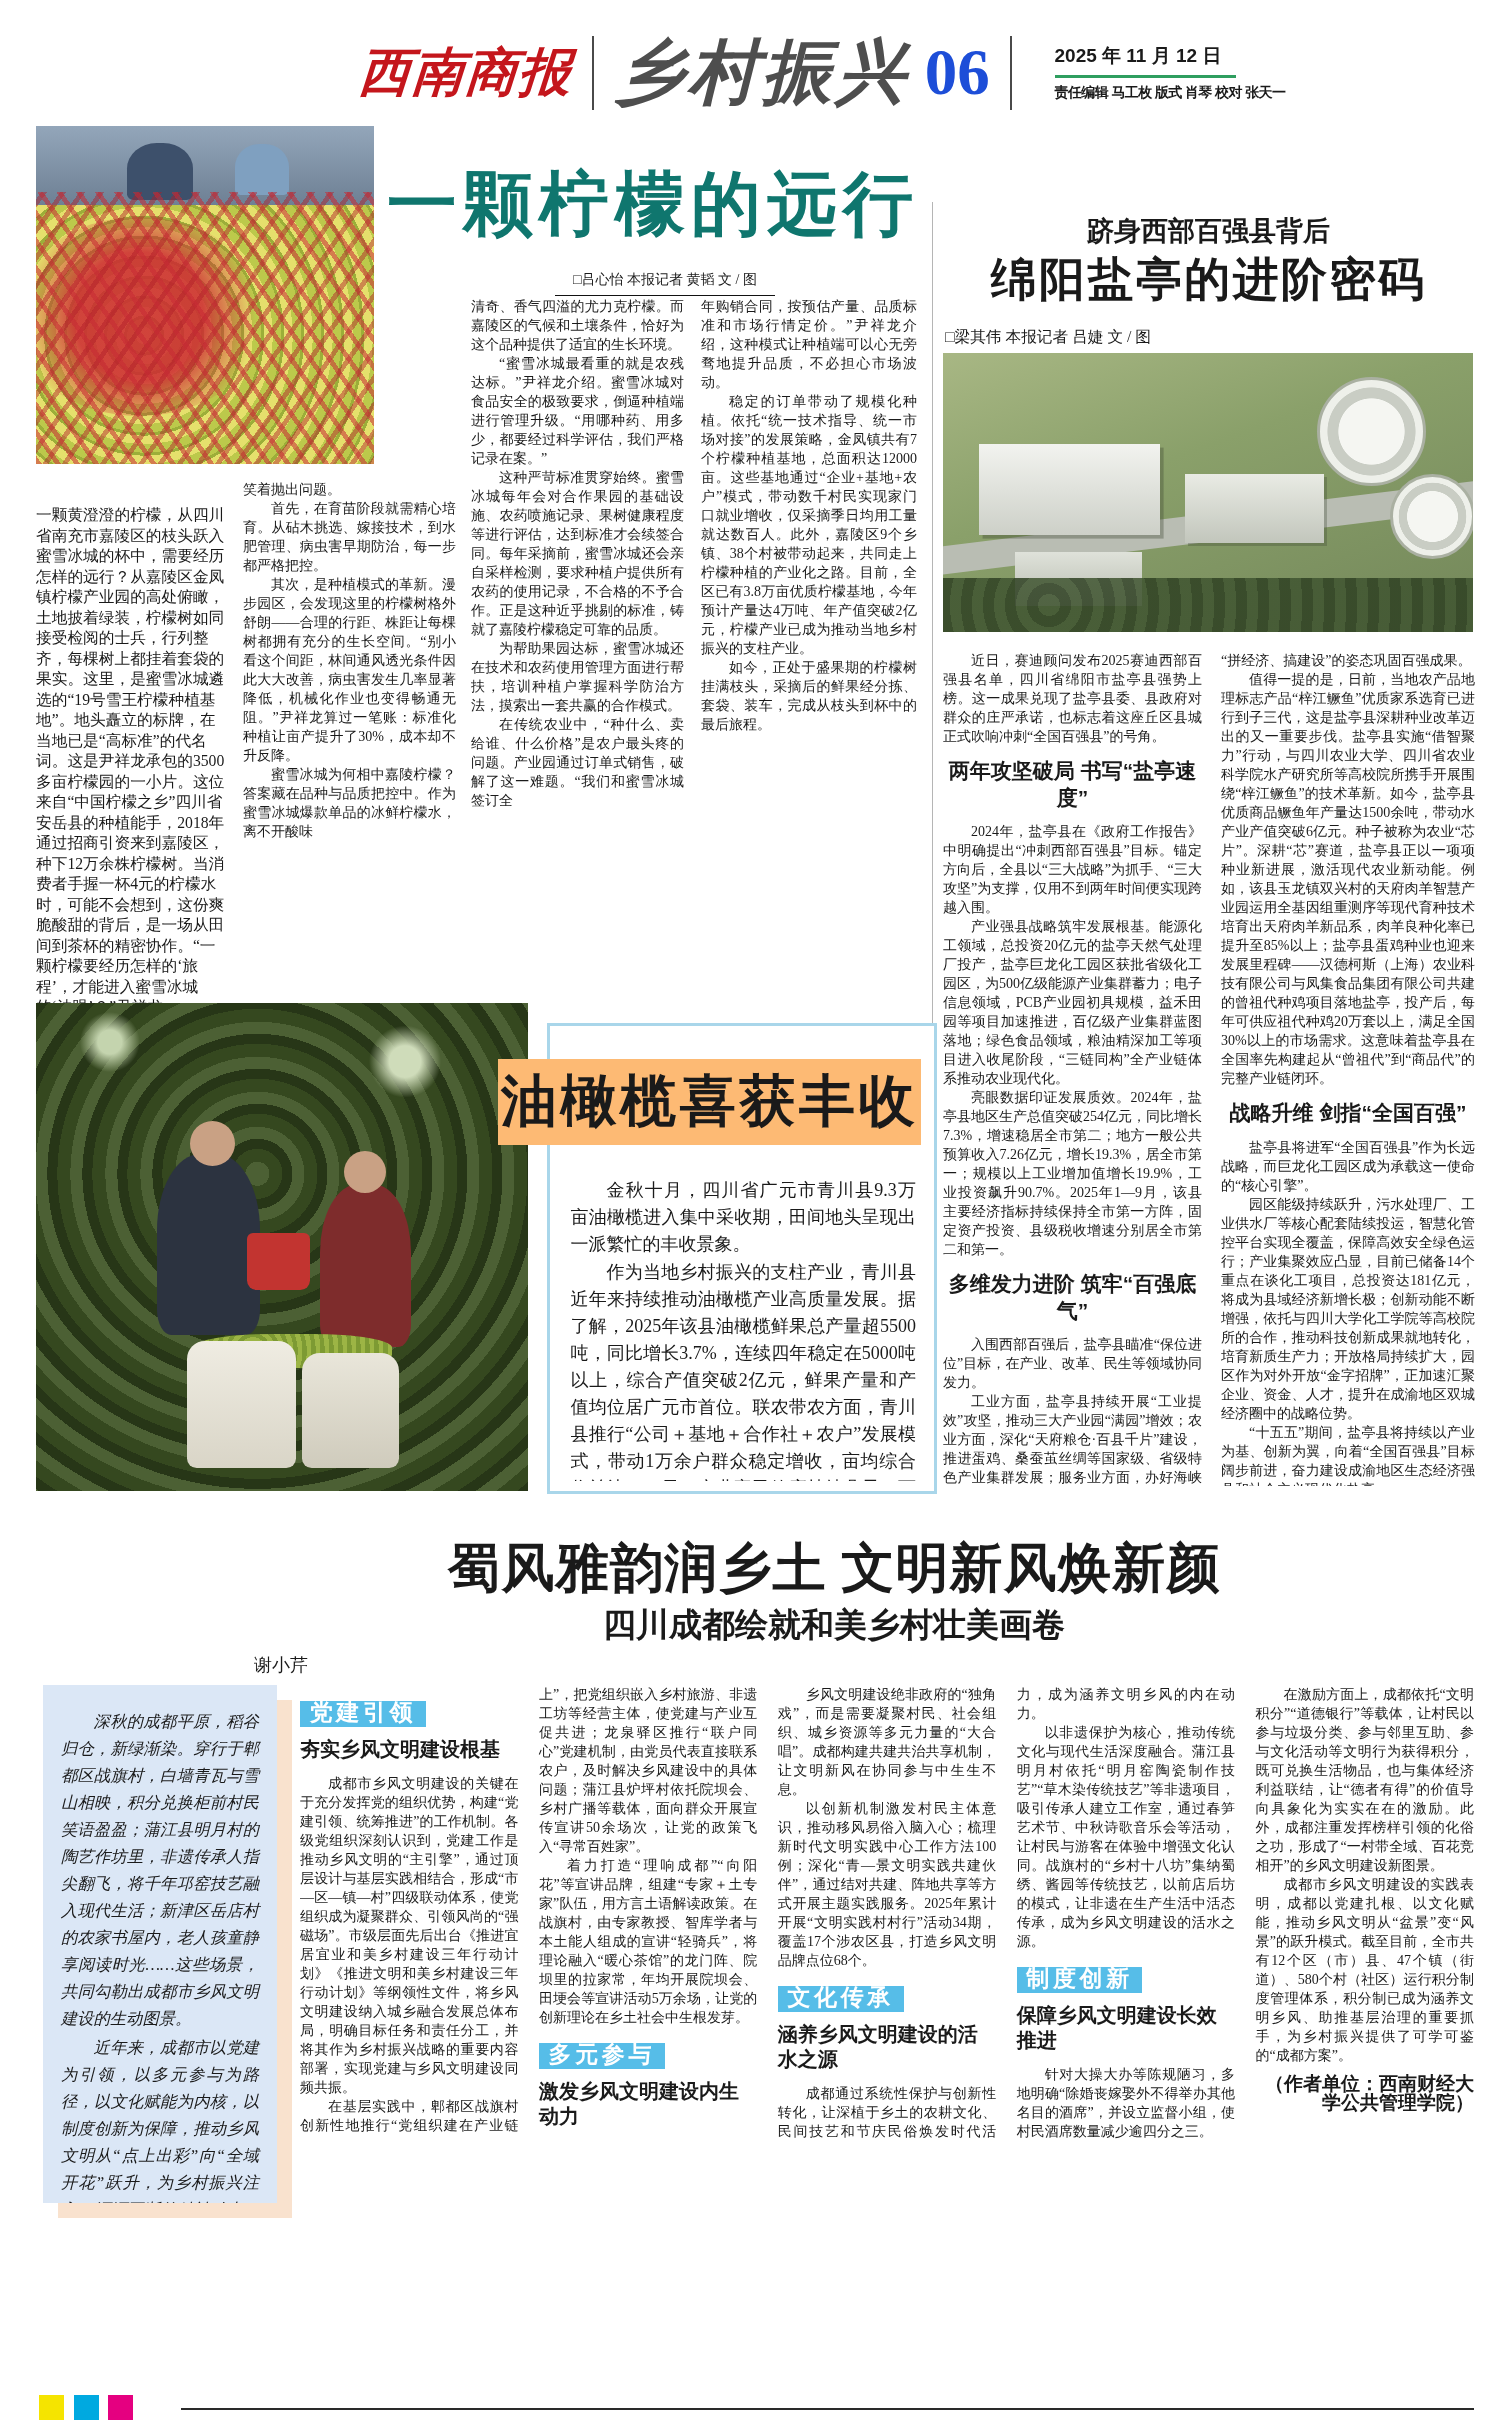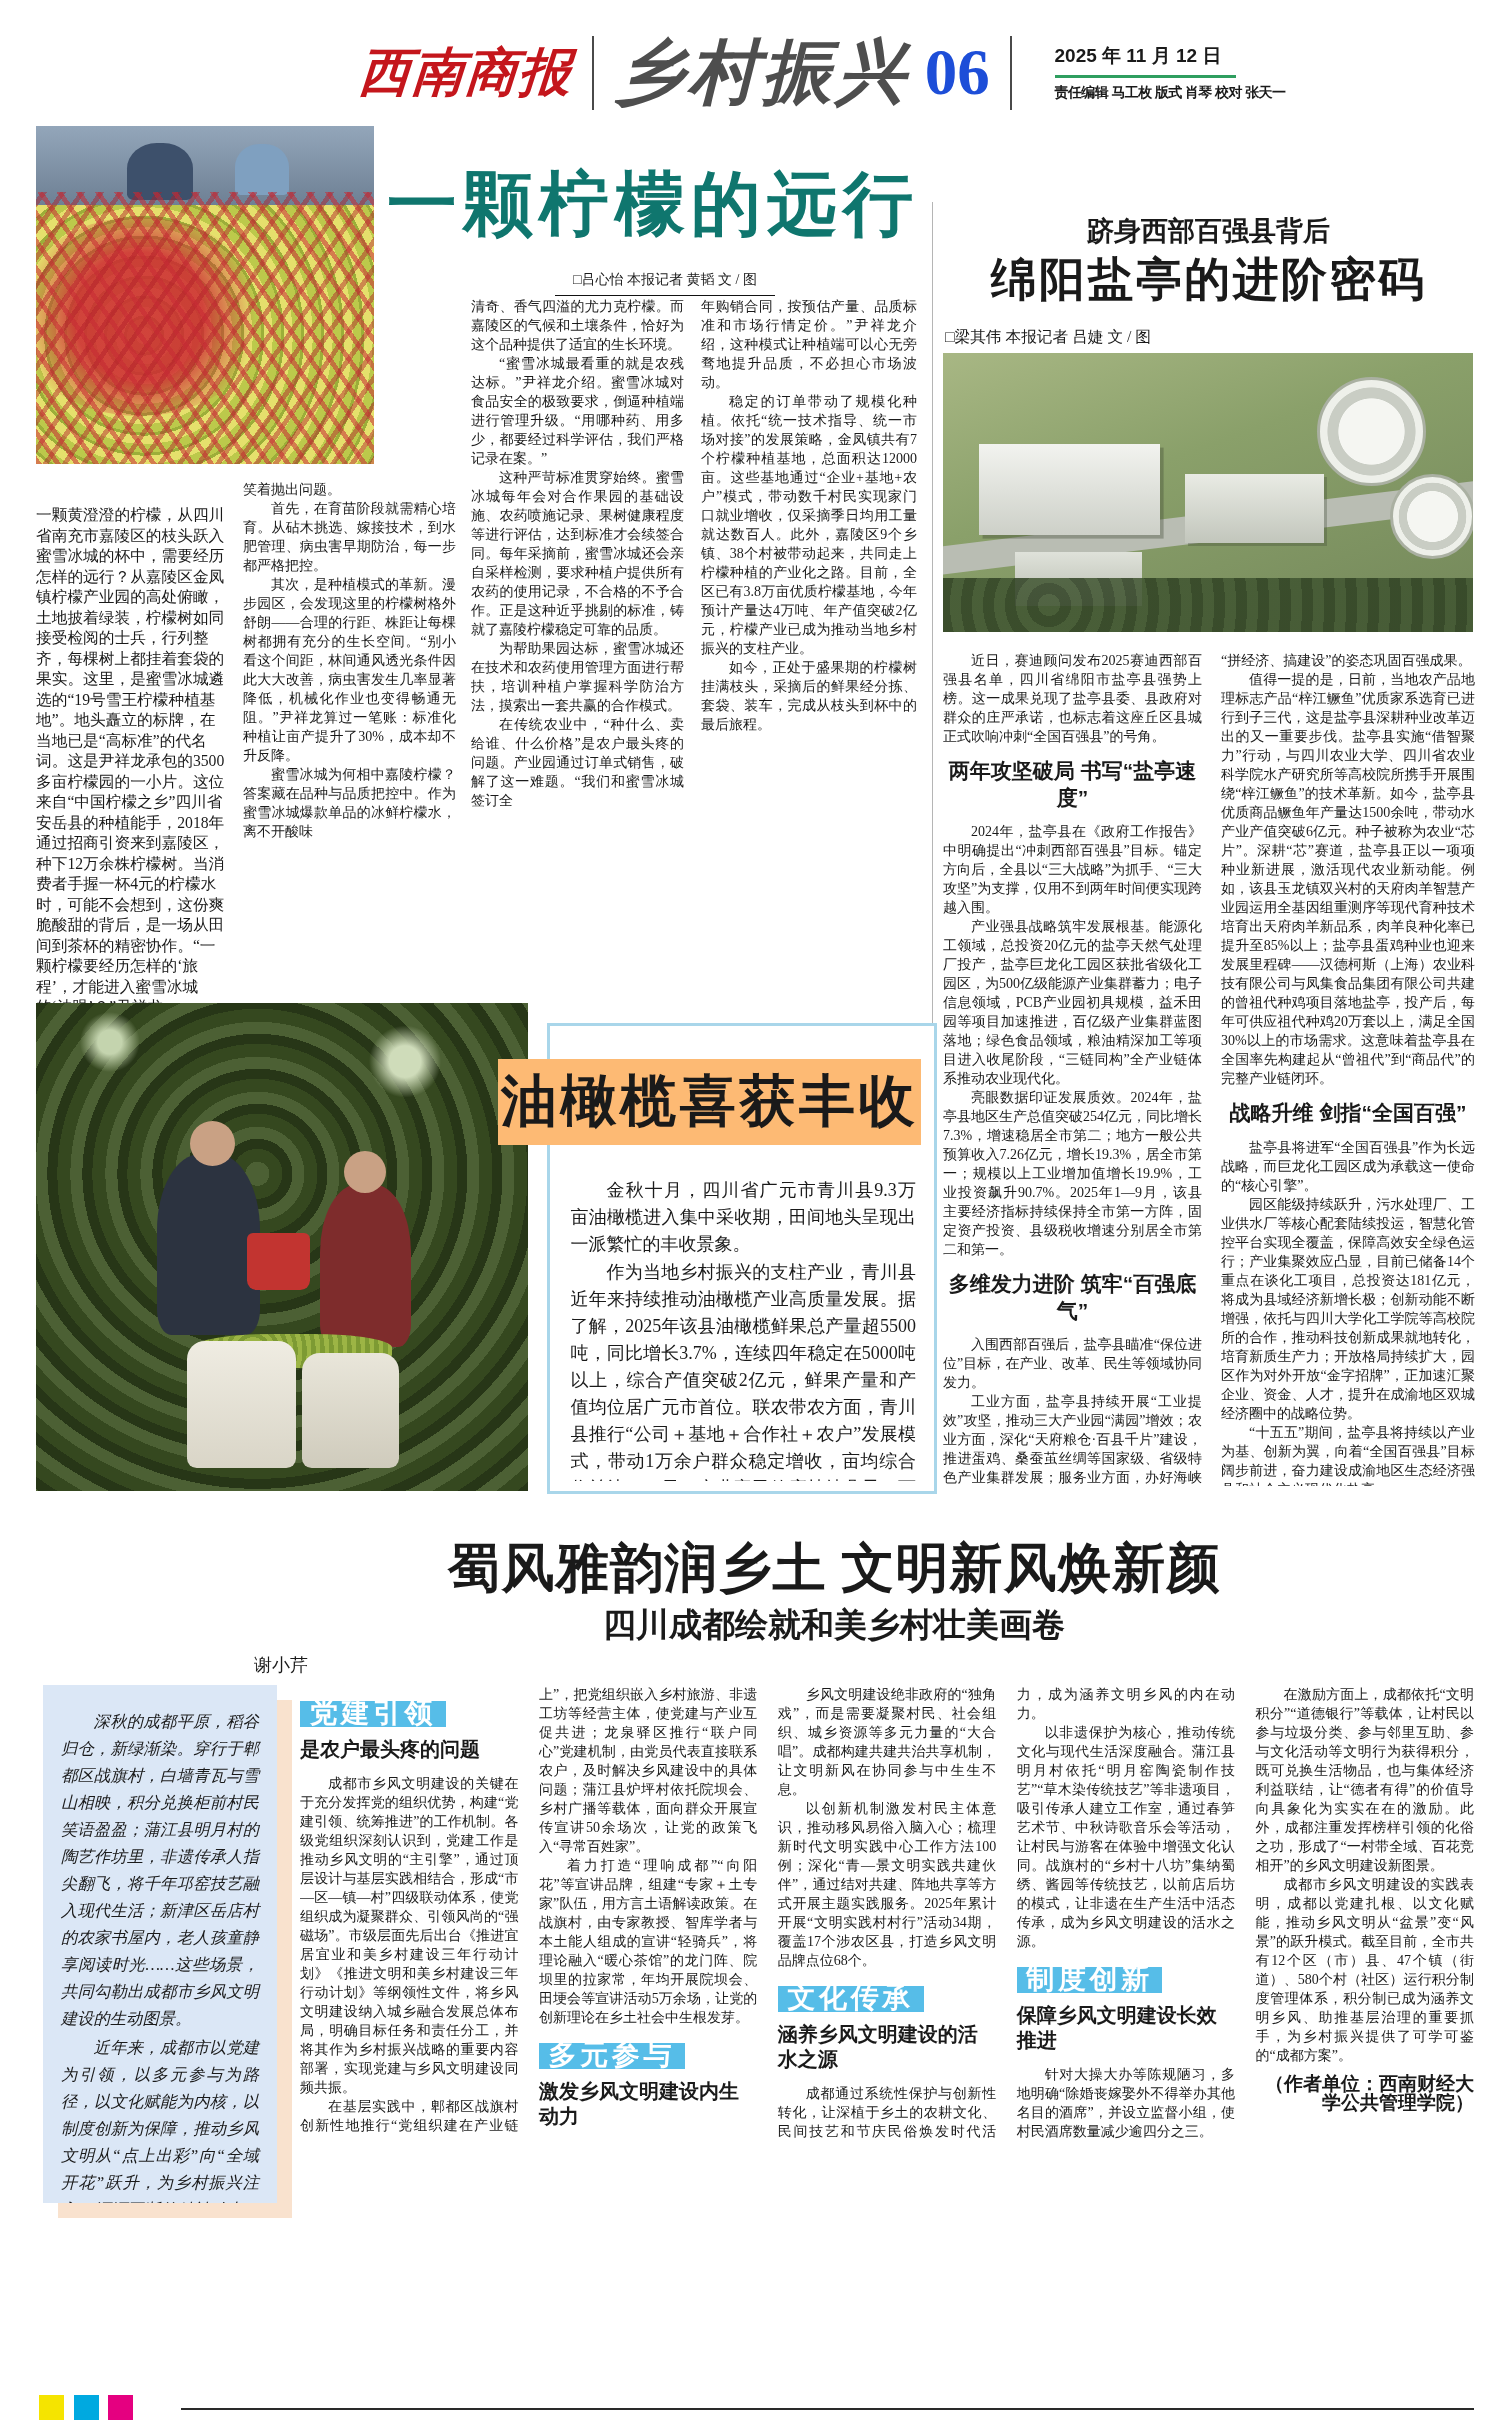--- a/index.html
+++ b/index.html
@@ -99,21 +99,21 @@
   .cd-author{position:absolute;left:254px;top:1653px;width:1160px;text-align:left;font-size:18px;
      font-family:"Liberation Sans","DejaVu Sans",sans-serif;}
   .intro-shadow{position:absolute;left:58px;top:1700px;width:234px;height:518px;background:#f9e2ce;}
   .intro-box{position:absolute;left:43px;top:1685px;width:234px;height:518px;background:#dbe7f6;
      padding:23px 18px;box-sizing:border-box;font-size:16.3px;line-height:27px;font-style:italic;overflow:hidden;}
   .intro-box .bp{margin-bottom:2.4px;}
   .cd-flow{position:absolute;left:300px;top:1685px;width:1174px;height:708px;
      column-count:5;column-gap:20.5px;font-size:14px;line-height:19px;overflow:hidden;}
   .tagblock{margin:15.7px 0 12px 0;break-inside:avoid;}
   .tagchip{display:inline-block;background:#56bde8;color:#ffffff;
-     font-family:"Liberation Sans","DejaVu Sans",sans-serif;font-weight:900;font-size:28px;
+     font-family:"Liberation Sans","DejaVu Sans",sans-serif;font-weight:900;font-size:23px;
      letter-spacing:3.6px;padding:2.4px 9.7px 4.8px 9.7px;}
   .tagsub{font-family:"Liberation Sans","DejaVu Sans",sans-serif;font-weight:800;font-size:20px;
      margin-top:9.7px;line-height:25px;}
 
   
   .regmarks{position:absolute;left:39px;top:2395px;display:flex;}
   .regmarks div{width:25px;height:25px;margin-right:9.7px;}
   .mark-y{background:#f5e400;}
   .mark-c{background:#00a9e0;}
   .mark-m{background:#e50080;}
@@ -231,21 +231,21 @@
   <div class="cd-sub">四川成都绘就和美乡村壮美画卷</div>
   <div class="cd-author">谢小芹</div>
 
   <div class="intro-shadow"></div>
   <div class="intro-box">
       <p class="bp">深秋的成都平原，稻谷归仓，新绿渐染。穿行于郫都区战旗村，白墙青瓦与雪山相映，积分兑换柜前村民笑语盈盈；蒲江县明月村的陶艺作坊里，非遗传承人指尖翻飞，将千年邛窑技艺融入现代生活；新津区岳店村的农家书屋内，老人孩童静享阅读时光……这些场景，共同勾勒出成都市乡风文明建设的生动图景。</p>
       <p class="bp">近年来，成都市以党建为引领，以多元参与为路径，以文化赋能为内核，以制度创新为保障，推动乡风文明从“点上出彩”向“全域开花”跃升，为乡村振兴注入了源源不断的精神动力。截至2025年，成都全市累计培育33个全国文明村镇，数量稳居全国前列，农村无害化卫生厕所普及率超95%，生活垃圾无害化处理率达100%，5G网络覆盖率达97%。一幅“百姓富、生态美、文化兴”的壮美画卷，在公园城市的田野乡间徐徐展开。</p>
     </div>
 
   <div class="cd-flow">
-      <div class="tagblock"><span class="tagchip">党建引领</span><div class="tagsub">是农户最头疼的问题</div></div>
+      <div class="tagblock"><span class="tagchip">党建引领</span><div class="tagsub">夯实乡风文明建设根基</div></div>
       <p class="bp">成都市乡风文明建设的关键在于充分发挥党的组织优势，构建“党建引领、统筹推进”的工作机制。各级党组织深刻认识到，党建工作是推动乡风文明的“主引擎”，通过顶层设计与基层实践相结合，形成“市—区—镇—村”四级联动体系，使党组织成为凝聚群众、引领风尚的“强磁场”。市级层面先后出台《推进宜居宜业和美乡村建设三年行动计划》《推进文明和美乡村建设三年行动计划》等纲领性文件，将乡风文明建设纳入城乡融合发展总体布局，明确目标任务和责任分工，并将其作为乡村振兴战略的重要内容部署，实现党建与乡风文明建设同频共振。</p>
       <p class="bp">在基层实践中，郫都区战旗村创新性地推行“党组织建在产业链上”，把党组织嵌入乡村旅游、非遗工坊等经营主体，使党建与产业互促共进；龙泉驿区推行“联户同心”党建机制，由党员代表直接联系农户，及时解决乡风建设中的具体问题；蒲江县炉坪村依托院坝会、乡村广播等载体，面向群众开展宣传宣讲50余场次，让党的政策飞入“寻常百姓家”。</p>
       <p class="bp">着力打造“理响成都”“向阳花”等宣讲品牌，组建“专家＋土专家”队伍，用方言土语解读政策。在战旗村，由专家教授、智库学者与本土能人组成的宣讲“轻骑兵”，将理论融入“暖心茶馆”的龙门阵、院坝里的拉家常，年均开展院坝会、田埂会等宣讲活动5万余场，让党的创新理论在乡土社会中生根发芽。</p>
       <div class="tagblock"><span class="tagchip">多元参与</span><div class="tagsub">激发乡风文明建设内生动力</div></div>
       <p class="bp">乡风文明建设绝非政府的“独角戏”，而是需要凝聚村民、社会组织、城乡资源等多元力量的“大合唱”。成都构建共建共治共享机制，让文明新风在协同参与中生生不息。</p>
       <p class="bp">以创新机制激发村民主体意识，推动移风易俗入脑入心；梳理新时代文明实践中心工作方法100例；深化“青—景文明实践共建伙伴”，通过结对共建、阵地共享等方式开展主题实践服务。2025年累计开展“文明实践村村行”活动34期，覆盖17个涉农区县，打造乡风文明品牌点位68个。</p>
       <div class="tagblock"><span class="tagchip">文化传承</span><div class="tagsub">涵养乡风文明建设的活水之源</div></div>
       <p class="bp">成都通过系统性保护与创新性转化，让深植于乡土的农耕文化、民间技艺和节庆民俗焕发时代活力，成为涵养文明乡风的内在动力。</p>
       <p class="bp">以非遗保护为核心，推动传统文化与现代生活深度融合。蒲江县明月村依托“明月窑陶瓷制作技艺”“草木染传统技艺”等非遗项目，吸引传承人建立工作室，通过春笋艺术节、中秋诗歌音乐会等活动，让村民与游客在体验中增强文化认同。战旗村的“乡村十八坊”集纳蜀绣、酱园等传统技艺，以前店后坊的模式，让非遗在生产生活中活态传承，成为乡风文明建设的活水之源。</p>
       <div class="tagblock"><span class="tagchip">制度创新</span><div class="tagsub">保障乡风文明建设长效推进</div></div>

